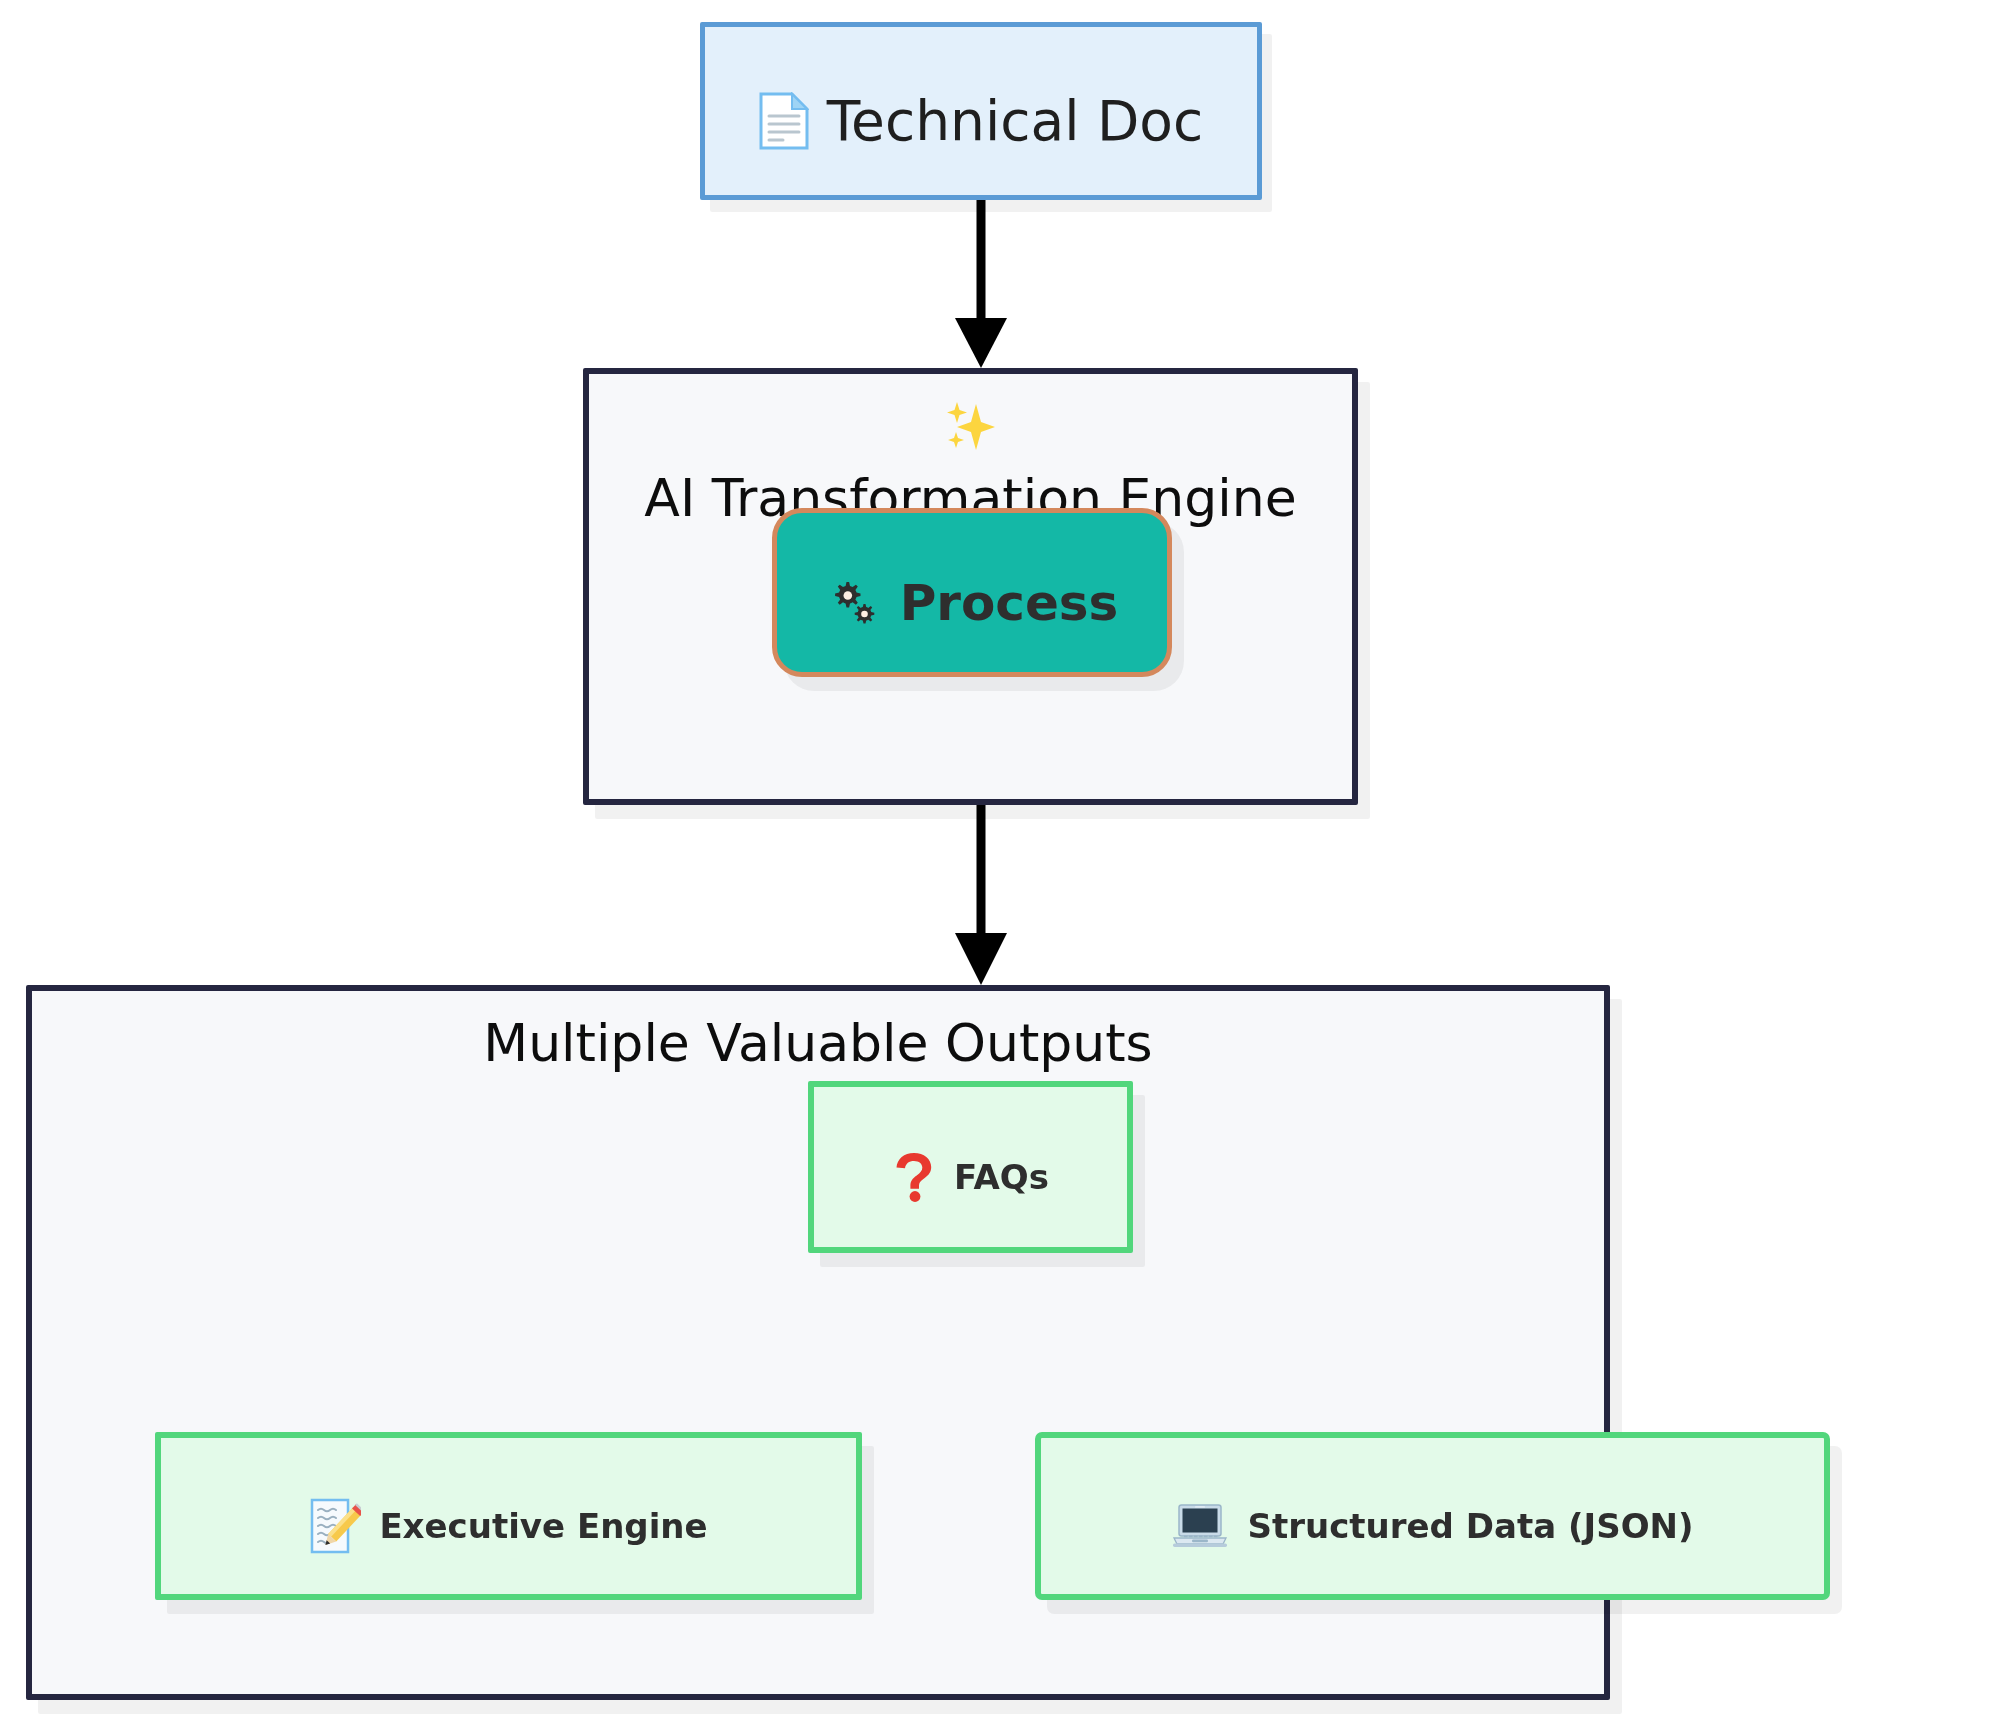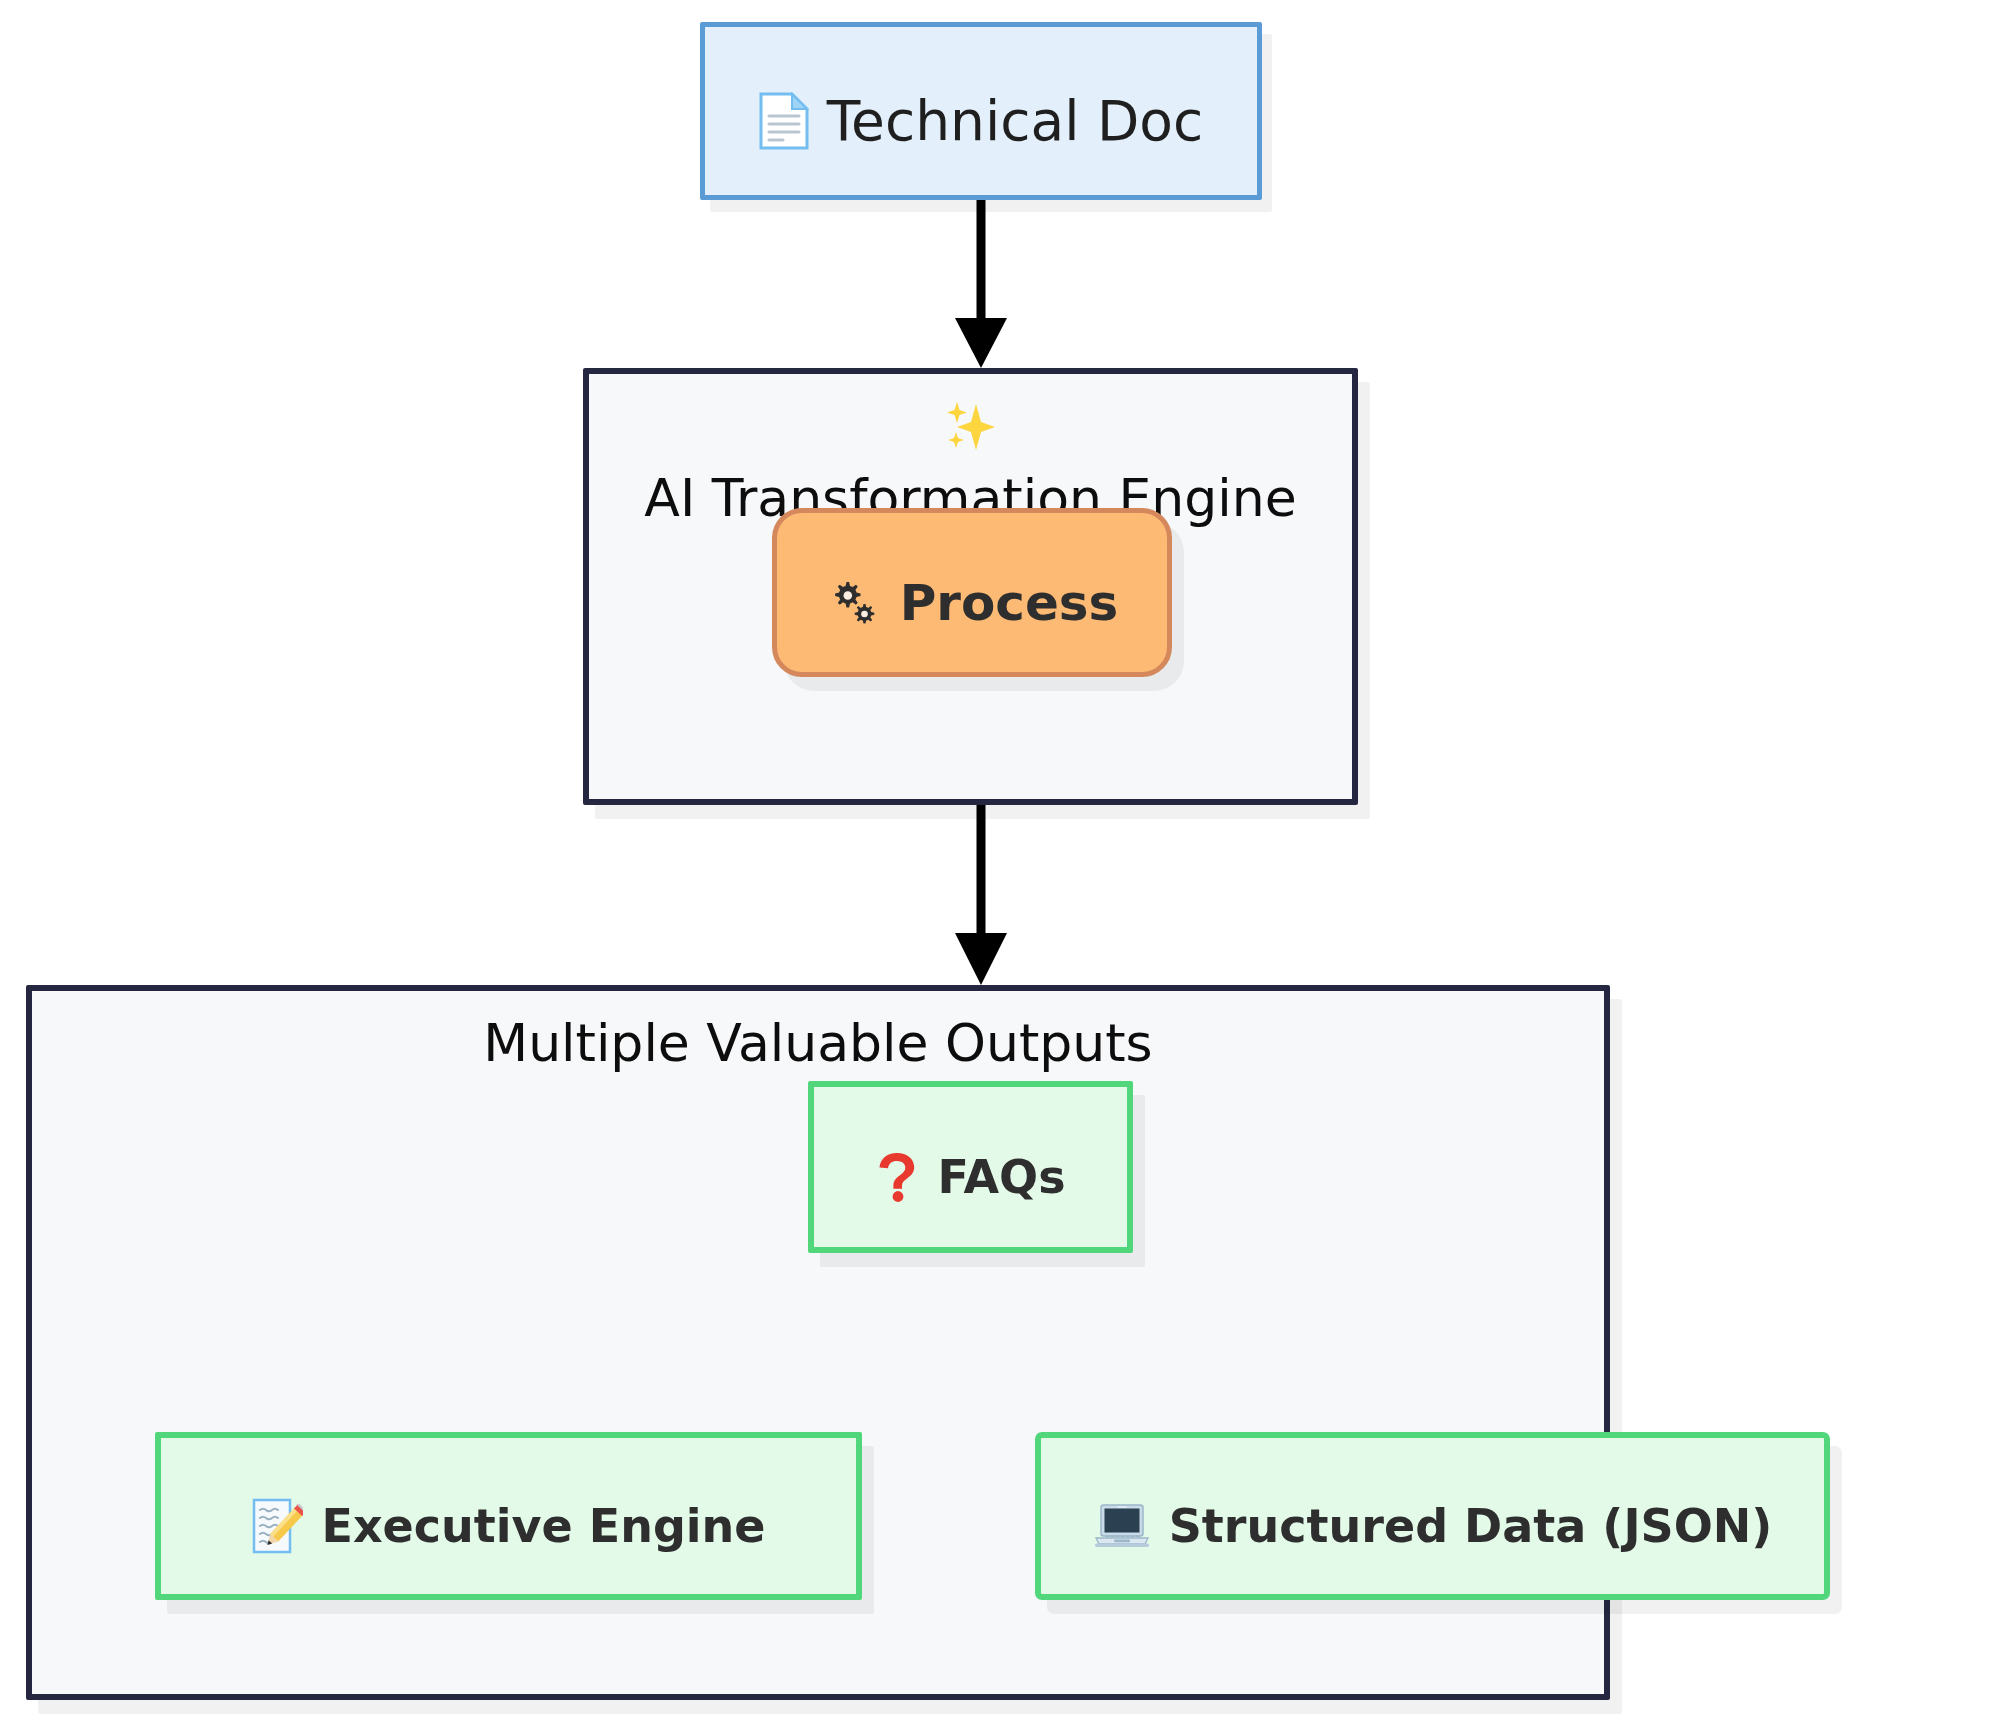--- a/index.html
+++ b/index.html
@@ -103,38 +103,38 @@
   #outputs-title {
     top: 22px;
   }
 
   
   .process-node {
     left: 772px;
     top: 508px;
     width: 400px;
     height: 169px;
-    background: #fdba74;
+    background: #14b8a6;
     border: 5px solid #d4885c;
     border-radius: 30px;
     box-shadow: 12px 14px 0 0 rgba(0,0,0,0.055);
     color: #2e2e2e;
     font-size: 50px;
     font-weight: 700;
   }
   .process-node .emoji { font-size: 44px; }
 
   
   .out-node {
     background: #e3fae9;
     border: 6px solid #52d67c;
     border-radius: 2px;
     box-shadow: 12px 14px 0 0 rgba(0,0,0,0.055);
     color: #2e2e2e;
-    font-size: 46px;
+    font-size: 34px;
     font-weight: 700;
   }
   .out-node .emoji { font-size: 46px; }
 
   #faq-node {
     left: 808px;
     top: 1081px;
     width: 325px;
     height: 172px;
   }

